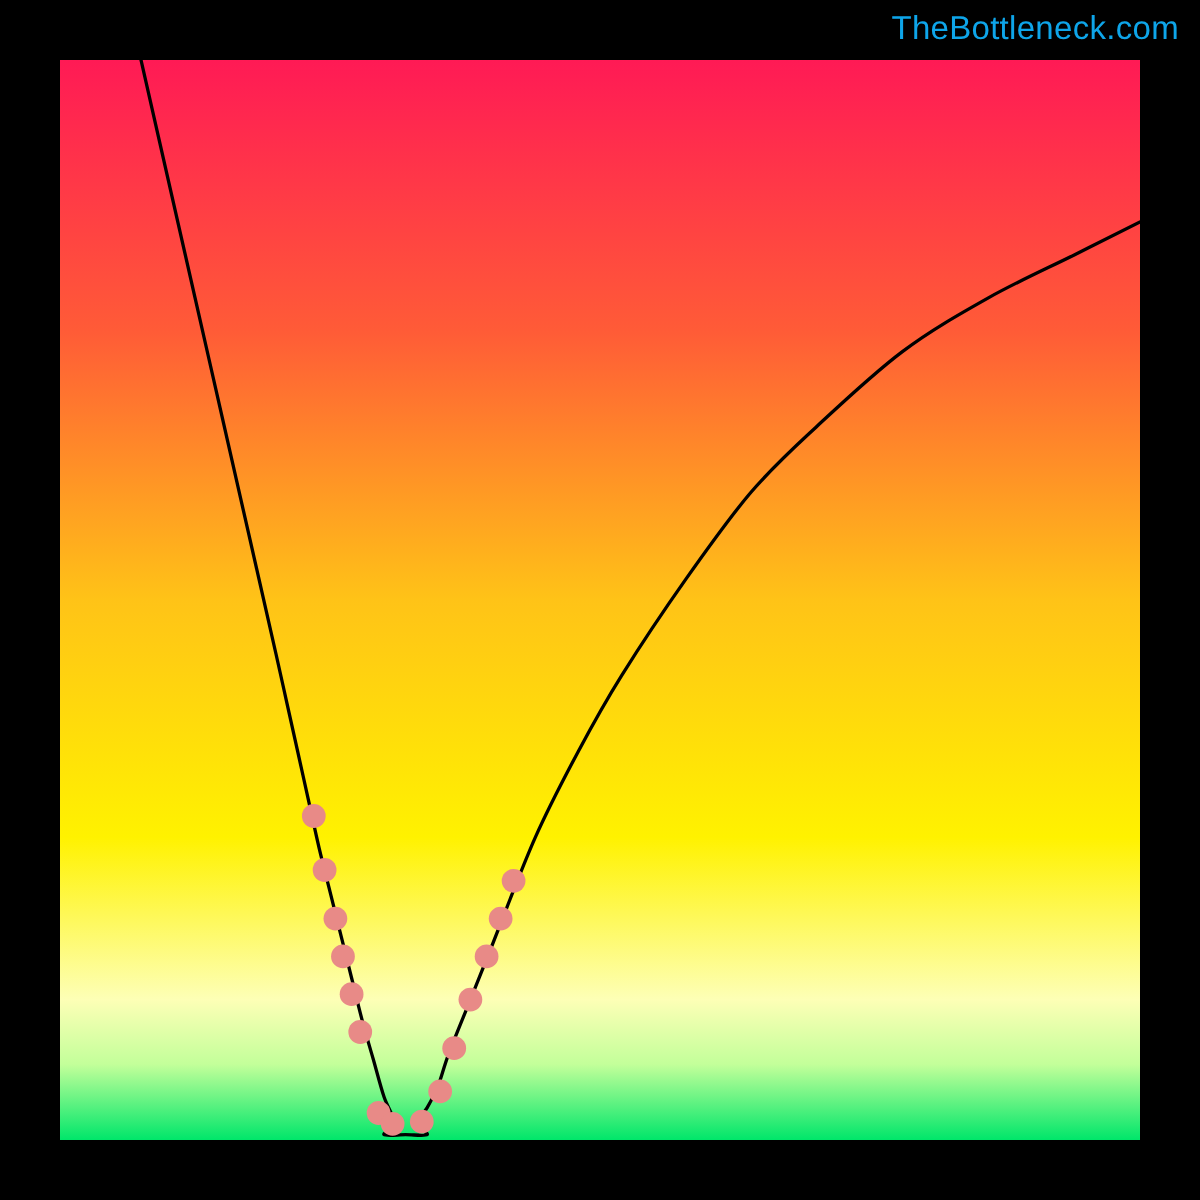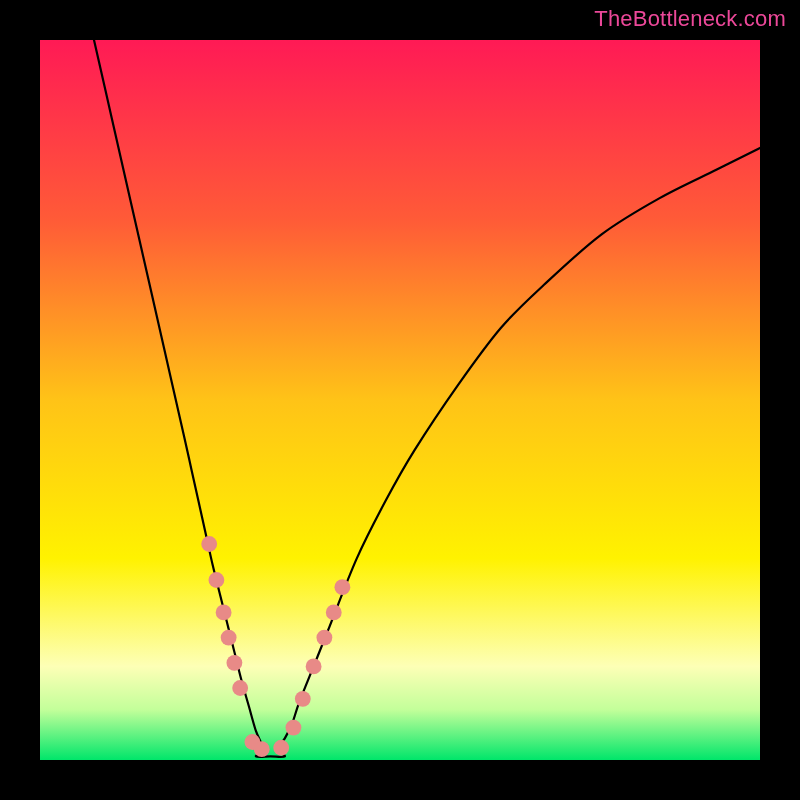--- a/index.html
+++ b/index.html
@@ -9,21 +9,21 @@
     height: 800px;
     background: #000;
     position: relative;
     overflow: hidden;
     font-family: Arial, sans-serif;
   }
   .watermark {
     position: absolute;
     top: 6px;
     right: 14px;
-    color: #ec4899;
+    color: #0ea5e9;
     font-size: 22px;
     font-weight: 500;
     z-index: 10;
     letter-spacing: 0.2px;
   }
   .plot-area {
     position: absolute;
     left: 40px;
     top: 40px;
     width: 720px;

